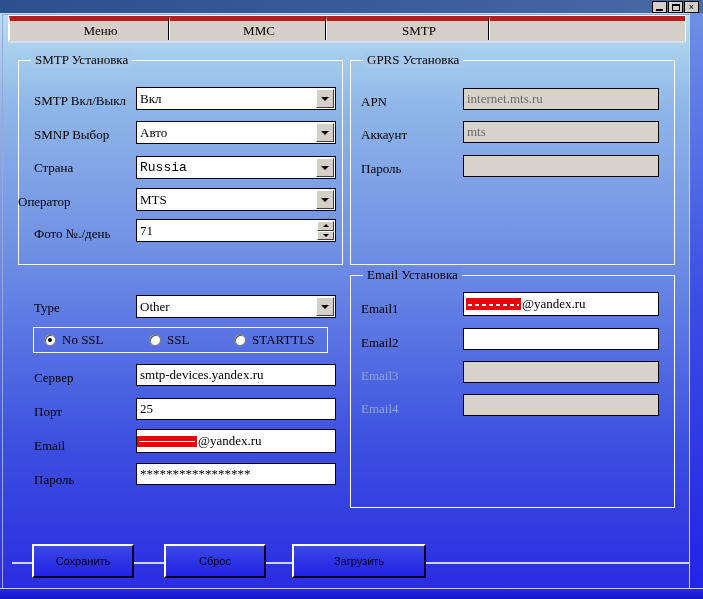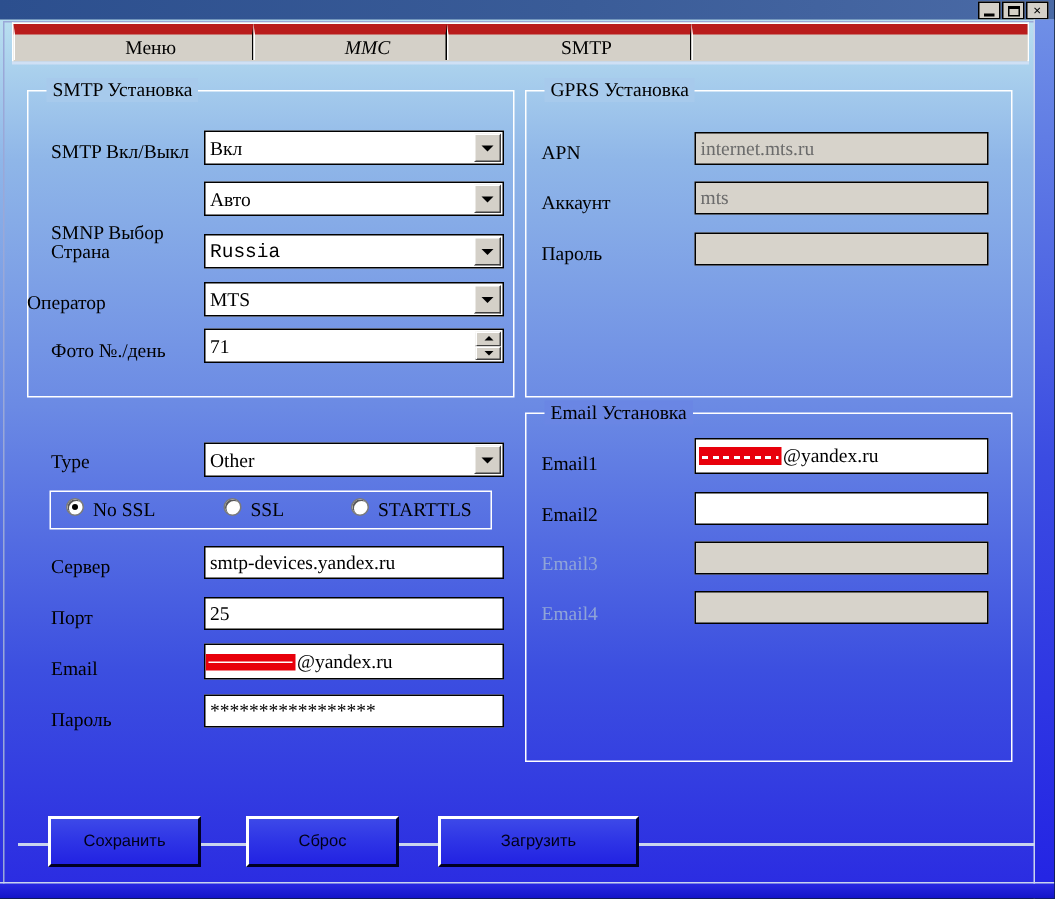--- a/index.html
+++ b/index.html
@@ -98,26 +98,26 @@
     height: 24px;
     display: flex;
     align-items: center;
     justify-content: center;
     background: #d4d0c8;
     color: #000;
     font-size: 13px;
     font-family: "Liberation Serif", serif;
     box-sizing: border-box;
     border-right: 1px solid #000;
-    border-top: 7px solid #b91c1c;
+    border-top: 5px solid #b91c1c;
     border-left: 1px solid #fff;
     padding-left: 23px;
   }
   .tab.t0 { width: 160px; }
-  .tab.t1 { width: 129px; font-style: italic; }
+  .tab.t1 { width: 157px; }
   .tab.t2 { width: 163px; justify-content: center; }
   .tab.filler { flex: 1; border-right: none; }
 
   .tab-underline {
     position: absolute;
     left: 8px; top: 28px;
     width: 678px; height: 2px;
     background: #cfe0f5;
   }
 
@@ -243,21 +243,21 @@
     position: absolute;
     left: 33px; top: 314px;
     width: 295px; height: 26px;
     border: 1px solid #ffffff;
     box-sizing: border-box;
   }
   .radio-item {
     position: absolute;
     top: 4px;
     display: flex;
-    align-items: flex-start;
+    align-items: center;
     gap: 6px;
     font-size: 13px;
     color: #000;
     font-family: "Liberation Serif", serif;
     white-space: nowrap;
   }
   .radio-dot {
     width: 12px; height: 12px;
     border-radius: 50%;
     background: #ffffff;
@@ -363,21 +363,21 @@
     </div>
 
     <div class="lbl" style="left:34px; top:80px;">SMTP Вкл/Выкл</div>
     <div class="ctl combo" style="left:136px; top:74px; width:200px; height:23px;">
       <span>Вкл</span>
       <span class="combo-btn">
           <i class="arrow-dn"></i>
         </span>
     </div>
 
-    <div class="lbl" style="left:34px; top:114px;margin-top:20px;">SMNP Выбор</div>
+    <div class="lbl" style="left:34px; top:114px;">SMNP Выбор</div>
     <div class="ctl combo" style="left:136px; top:108px; width:200px; height:23px;">
       <span>Авто</span>
       <span class="combo-btn">
           <i class="arrow-dn"></i>
         </span>
     </div>
 
     <div class="lbl" style="left:34px; top:147px;">Страна</div>
     <div class="ctl combo" style="left:136px; top:143px; width:200px; height:23px;font-family:Liberation Mono, monospace;">
       <span>Russia</span>

